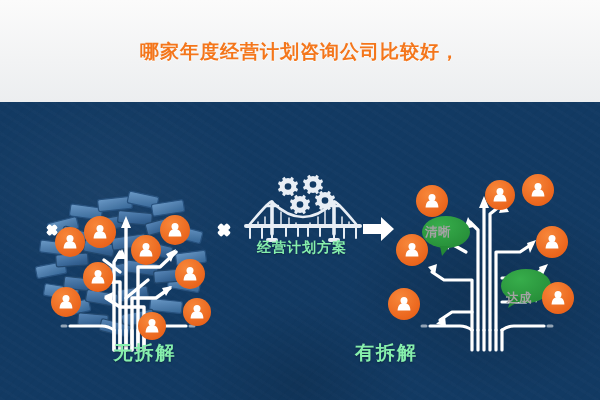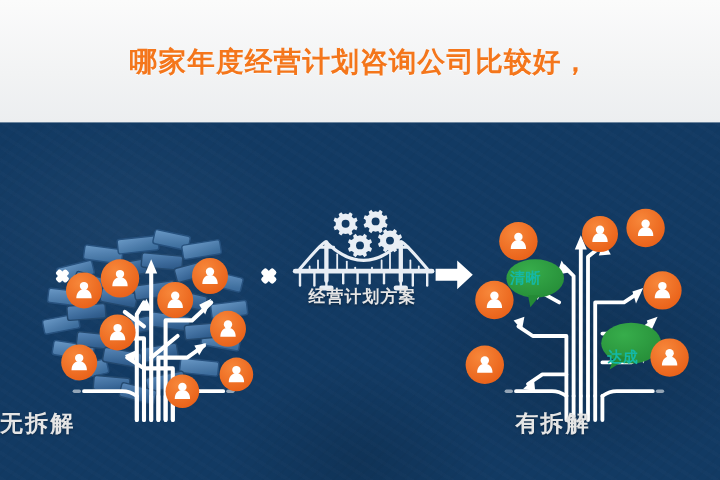--- a/index.html
+++ b/index.html
@@ -12,21 +12,21 @@
 
   
   .header{
     position:absolute;left:0;top:0;width:600px;height:102px;
     background:linear-gradient(180deg,#fbfbfb 0%,#f2f3f4 60%,#eceef0 100%);
     display:flex;flex-direction:column;align-items:center;justify-content:center;
     box-sizing:border-box;padding-top:2px;
   }
   .title-line{
     color:#f4761b;
-    font-size:23px;
+    font-size:19px;
     font-weight:bold;
     letter-spacing:1px;
     line-height:1.46;
     white-space:nowrap;
     text-shadow:0 1px 0 rgba(255,255,255,.7);
   }
 
   
   .stage{
     position:absolute;left:0;top:102px;width:600px;height:298px;
@@ -41,29 +41,29 @@
       radial-gradient(ellipse 160px 120px at 50% 95%,rgba(0,0,0,.12),transparent 70%),
       repeating-linear-gradient(32deg,rgba(255,255,255,.012) 0 3px,transparent 3px 9px),
       repeating-linear-gradient(-46deg,rgba(0,0,0,.02) 0 2px,transparent 2px 7px);
     pointer-events:none;
   }
   .svgwrap{position:absolute;inset:0;}
   .svgwrap svg{display:block;width:600px;height:298px;}
 
   
   .stage-label{
-    position:absolute;color:#e5e5e5;font-weight:bold;
+    position:absolute;color:#86efac;font-weight:bold;
     white-space:nowrap;text-shadow:0 1px 2px rgba(0,0,0,.35);
   }
-  .lbl-left{left:0;width:290px;text-align:left;top:238px;font-size:19px;letter-spacing:2px;}
-  .lbl-right{left:341px;width:240px;text-align:center;top:238px;font-size:19px;letter-spacing:2px;}
+  .lbl-left{left:0;width:290px;text-align:center;top:238px;font-size:19px;letter-spacing:2px;}
+  .lbl-right{left:355px;width:240px;top:238px;font-size:19px;letter-spacing:2px;}
   .lbl-bridge{left:232px;width:140px;text-align:center;top:137px;font-size:14px;letter-spacing:1px;}
 
   .bubble-text{
-    position:absolute;color:#14b8a6;font-weight:bold;font-size:12.5px;
+    position:absolute;color:#a3a3a3;font-weight:bold;font-size:12.5px;
     white-space:nowrap;letter-spacing:.5px;
   }
   .bt-clear{left:425px;top:122px;}
   .bt-done{left:506px;top:188px;}
 </style>
 </head>
 <body>
 
 <div id="poster">
 

